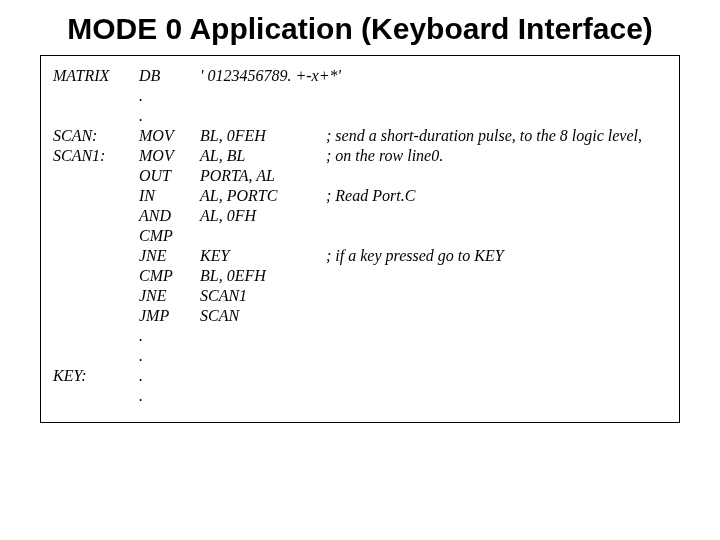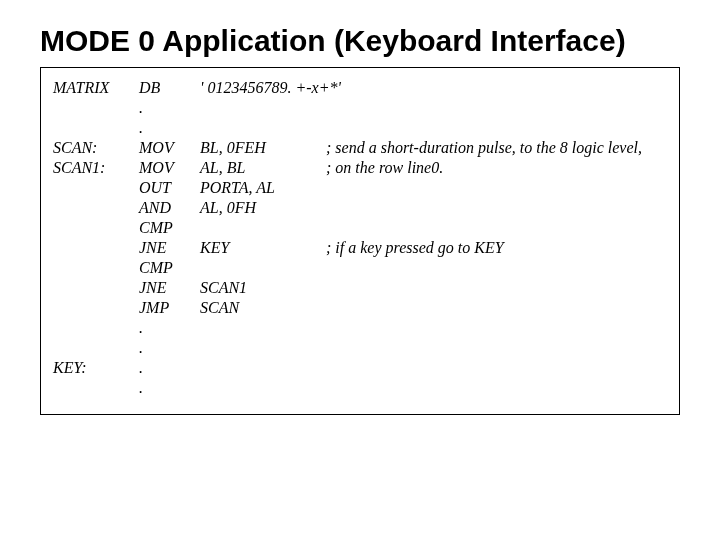--- a/index.html
+++ b/index.html
@@ -15,21 +15,22 @@
     width: 720px;
     height: 540px;
     box-sizing: border-box;
     padding: 12px 40px 0 40px;
   }
   h1.title {
     font-family: Arial, Helvetica, sans-serif;
     font-weight: bold;
     font-size: 30px;
     line-height: 1.15;
-    margin: 12px 0 8px 0;
+    text-align: center;
+    margin: 0 0 8px 0;
   }
   .code-box {
     border: 1px solid #000;
     padding: 10px 12px 16px 12px;
     font-size: 16px;
     line-height: 1.25;
   }
   .row {
     display: grid;
     grid-template-columns: 80px 55px 120px 1fr;
@@ -80,37 +81,44 @@
         <span class="comment">; on the row line0.</span>
       </div>
       <div class="row">
         <span class="label"></span>
         <span class="op">OUT</span>
         <span class="operand">PORTA, AL</span>
         <span class="comment"></span>
       </div>
       <div class="row">
         <span class="label"></span>
+        <span class="op">IN</span>
+        <span class="operand">AL, PORTC</span>
+        <span class="comment">; Read Port.C</span>
+      </div>
+      <div class="row">
+        <span class="label"></span>
         <span class="op">AND</span>
         <span class="operand">AL, 0FH</span>
       </div>
       <div class="row">
         <span class="label"></span>
         <span class="op">CMP</span>
         <span class="comment"></span>
       </div>
       <div class="row">
         <span class="label"></span>
         <span class="op">JNE</span>
         <span class="operand">KEY</span>
         <span class="comment">; if a key pressed go to KEY</span>
       </div>
       <div class="row">
         <span class="label"></span>
         <span class="op">CMP</span>
+        <span class="operand">BL, 0EFH</span>
         <span class="comment"></span>
       </div>
       <div class="row">
         <span class="label"></span>
         <span class="op">JNE</span>
         <span class="operand">SCAN1</span>
         <span class="comment"></span>
       </div>
       <div class="row">
         <span class="label"></span>

